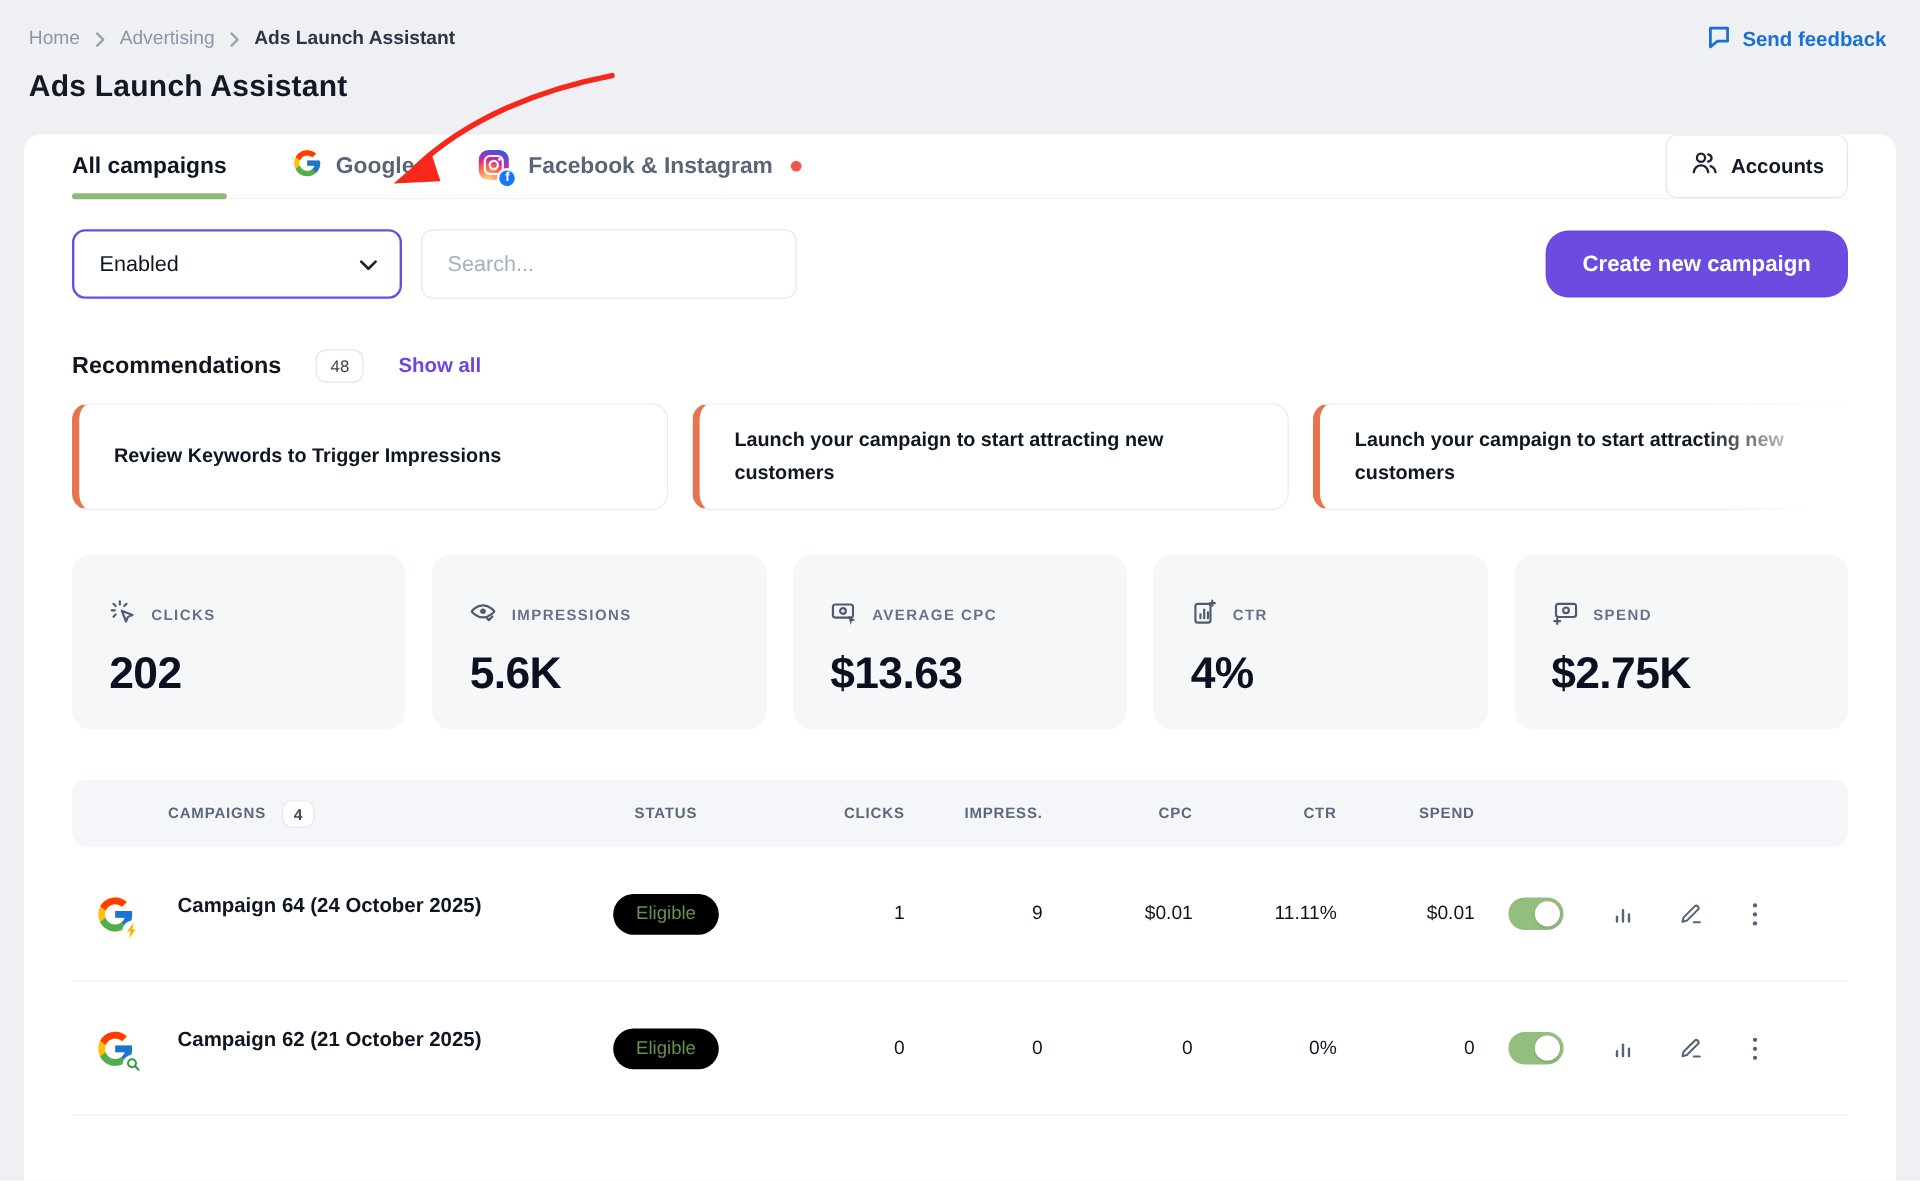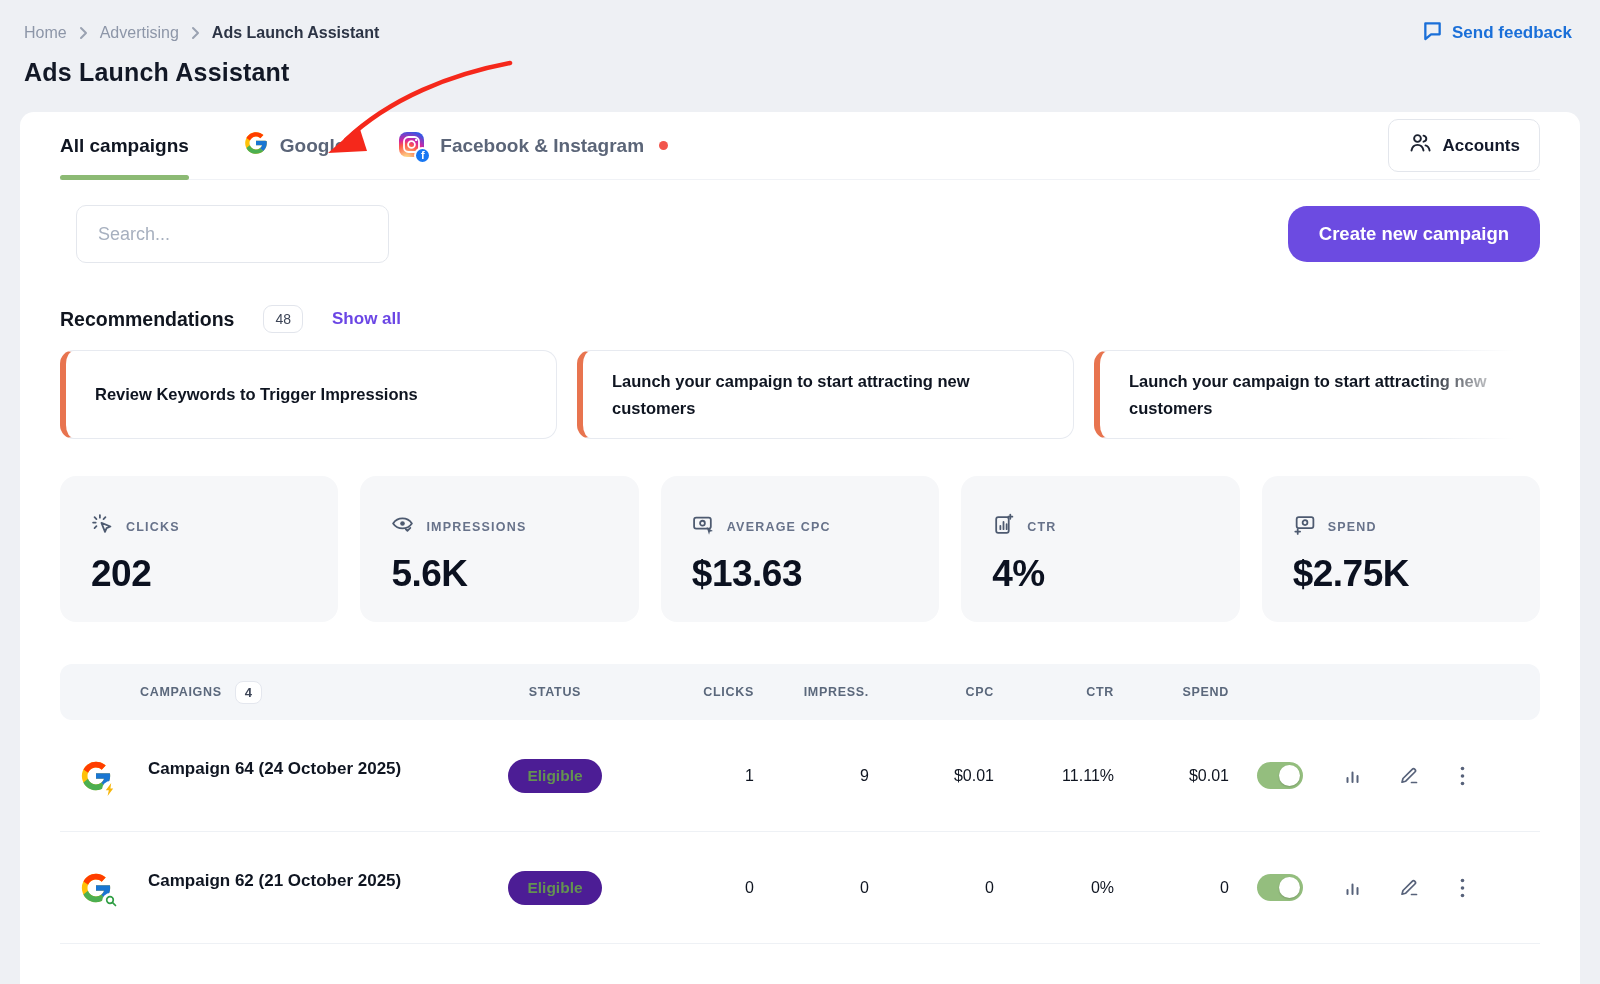--- a/index.html
+++ b/index.html
@@ -12,21 +12,21 @@
   .crumb { cursor:pointer;text-align:center; }
   .crumb-current { color:#2c3445; font-weight:600; }
   .crumb-sep { display:flex; align-items:center; }
   .send-feedback { display:flex; align-items:center; gap:9px; color:#1a6fd8; font-size:17px; font-weight:600; cursor:pointer; }
   .page-title { margin:12px 0 0 24px; font-size:25px; font-weight:700; color:#121826; letter-spacing:0.2px; }
 
   
   .card { position:absolute; left:20px; top:112px; width:1560px; height:940px; background:#fff; border-radius:14px; padding:0 40px; }
 
   
-  .tabs-row { height:68px; display:flex; align-items:center; border-bottom:1px solid #f0f2f6; }
+  .tabs-row { height:54px; display:flex; align-items:center; border-bottom:1px solid #f0f2f6; }
   .tab { position:relative; height:100%; display:flex; align-items:center; gap:11px; margin-right:54px; font-size:19px; font-weight:600; color:#5b6578; cursor:pointer; }
   .tab.active { color:#0f1521; font-weight:700; }
   .tab.active::after { content:""; position:absolute; left:0; right:0; bottom:-1px; height:5px; border-radius:4px; background:#8cba74; }
   .tab-dot { width:9px; height:9px; border-radius:50%; background:#f2564d; margin-left:4px; }
   .accounts-btn { margin-left:auto; display:flex; align-items:center; gap:11px; border:1px solid #e3e6ec; background:#fff; border-radius:10px; padding:11px 19px; font-size:17px; font-weight:600; color:#12182a; cursor:pointer; }
 
   .ig-fb { position:relative; width:30px; height:28px; }
   .ig-sq { position:absolute; left:0; top:0; width:25px; height:25px; border-radius:8px;
     background:radial-gradient(circle at 30% 110%, #fdf497 0%, #fd5949 45%, #d6249f 60%, #285AEB 90%); }
   .fb-c { position:absolute; right:-2px; bottom:-4px; width:17px; height:17px; background:#1877f2; border:2px solid #fff; border-radius:50%; color:#fff; font-size:11px; font-weight:700; display:flex; align-items:center; justify-content:center; }
@@ -60,21 +60,21 @@
   .thead { height:56px; background:#f4f6f9; border-radius:12px; font-size:12.5px; font-weight:700; color:#5b687c; letter-spacing:0.7px; }
   .th-campaigns { padding-left:80px; display:flex; align-items:center; gap:13px; }
   .count-badge { background:#fff; border:1px solid #e4e7ee; border-radius:8px; padding:3px 9px; font-size:13px; color:#3d4557; letter-spacing:0; }
   .th-num { text-align:right; padding-right:6px; }
   .th-status { text-align:center; }
   .trow { height:112px; border-bottom:1px solid #eef1f5; font-size:16px; color:#0f1521; }
   .camp-cell { display:flex; gap:35px; padding-left:19px; font-size:17px; font-weight:600; }
   .gicon { position:relative; width:34px; height:34px; flex:0 0 34px; }
   .gbadge { position:absolute; right:-6px; bottom:-5px; width:17px; height:17px; background:#fff; border-radius:50%; display:flex; align-items:center; justify-content:center; }
   .status-cell { display:flex; justify-content:center; }
-  .pill { background:#4c1d95; color:#649251; border-radius:18px; padding:8px 19px; font-size:15.5px; font-weight:700;text-align:center; }
+  .pill { background:#000000; color:#649251; border-radius:18px; padding:8px 19px; font-size:15.5px; font-weight:400;text-align:center; }
   .num { text-align:right; padding-right:6px; }
   .center-cell { display:flex; justify-content:center; align-items:center; }
   .toggle { width:46px; height:27px; border-radius:14px; background:#94be7e; position:relative; cursor:pointer; }
   .toggle::after { content:""; position:absolute; top:3px; right:3px; width:21px; height:21px; border-radius:50%; background:#fff; box-shadow:0 1px 2px rgba(0,0,0,0.18); }
   .action-icon { cursor:pointer; display:flex; align-items:center; justify-content:center; }
 
   .arrow-overlay { position:absolute; left:312px; top:56px; pointer-events:none; z-index:40; }
 </style>
 </head>
 <body>
@@ -151,20 +151,28 @@
             <path d="M3.5 19.5c.7-3.5 3-5.6 6-5.6s5.3 2.1 6 5.6"></path>
             <path d="M15.5 4.7c1.7.4 2.8 1.6 2.8 3s-1.1 2.6-2.8 3"></path>
             <path d="M17.5 14.4c2.2.6 3.6 2.3 4.1 5.1"></path>
           </svg>
         </span>
         <span>Accounts</span>
       </button>
     </div>
 
     <div class="filter-row">
+      <div class="select">
+        <span>Enabled</span>
+        <span>
+          <svg width="16" height="10" viewBox="0 0 16 10">
+              <path d="M2 2l6 6 6-6" fill="none" stroke="#1c2230" stroke-width="2.2" stroke-linecap="round" stroke-linejoin="round"></path>
+            </svg>
+        </span>
+      </div>
       <input class="search-input" type="text" placeholder="Search..." style="">
       <button class="create-btn">Create new campaign</button>
     </div>
 
     <div class="rec-head">
       <span class="rec-title">Recommendations</span>
       <span class="badge">48</span>
       <span class="show-all">Show all</span>
     </div>
     <div class="rec-cards">

